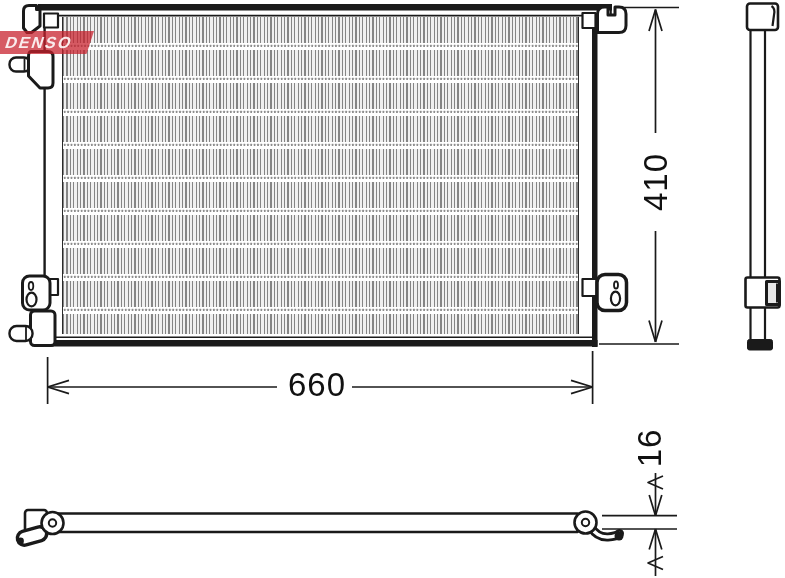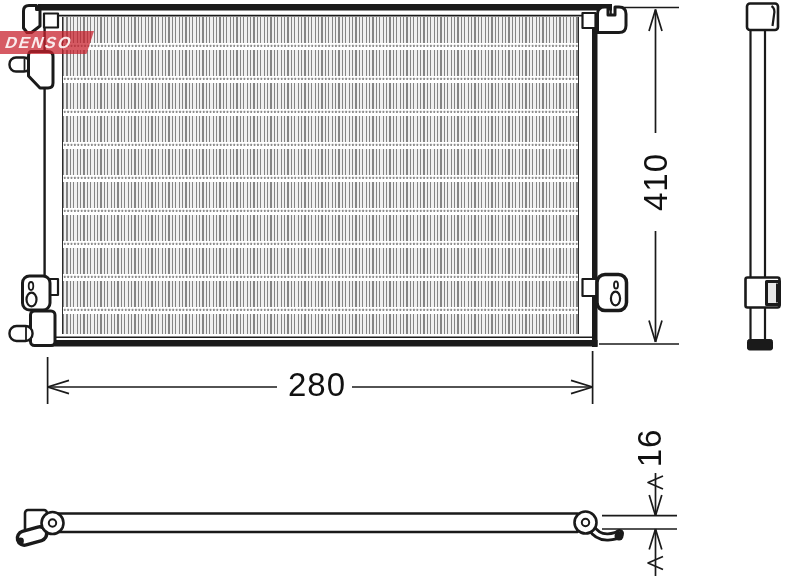--- a/index.html
+++ b/index.html
@@ -135,17 +135,17 @@
         <polyline points="663,476 648,482.5 663,489"></polyline>
         <polyline points="663,556.5 648,563 663,569.5"></polyline>
       </g>
     </g>
   </svg>
 
   <div class="logo">
     <span>DENSO</span>
   </div>
 
-  <div class="dim-label dim-h">280</div>
+  <div class="dim-label dim-h">660</div>
   <div class="dim-label dim-v410">410</div>
   <div class="dim-label dim-v16">16</div>
 
 </div>
 
 </body></html>

